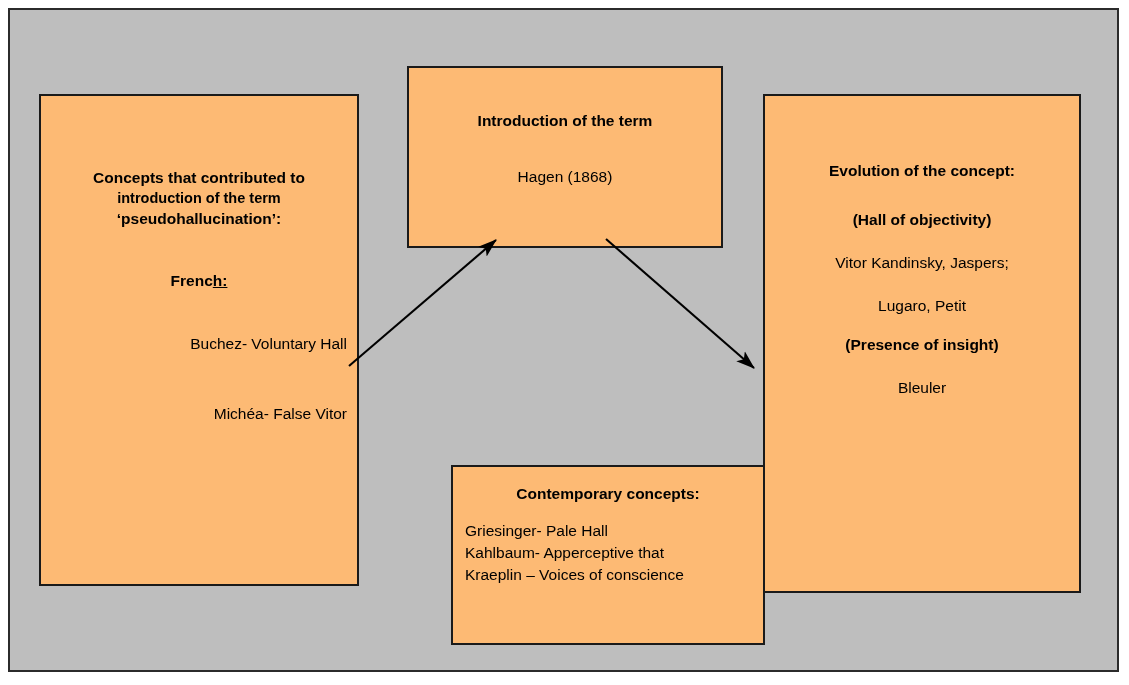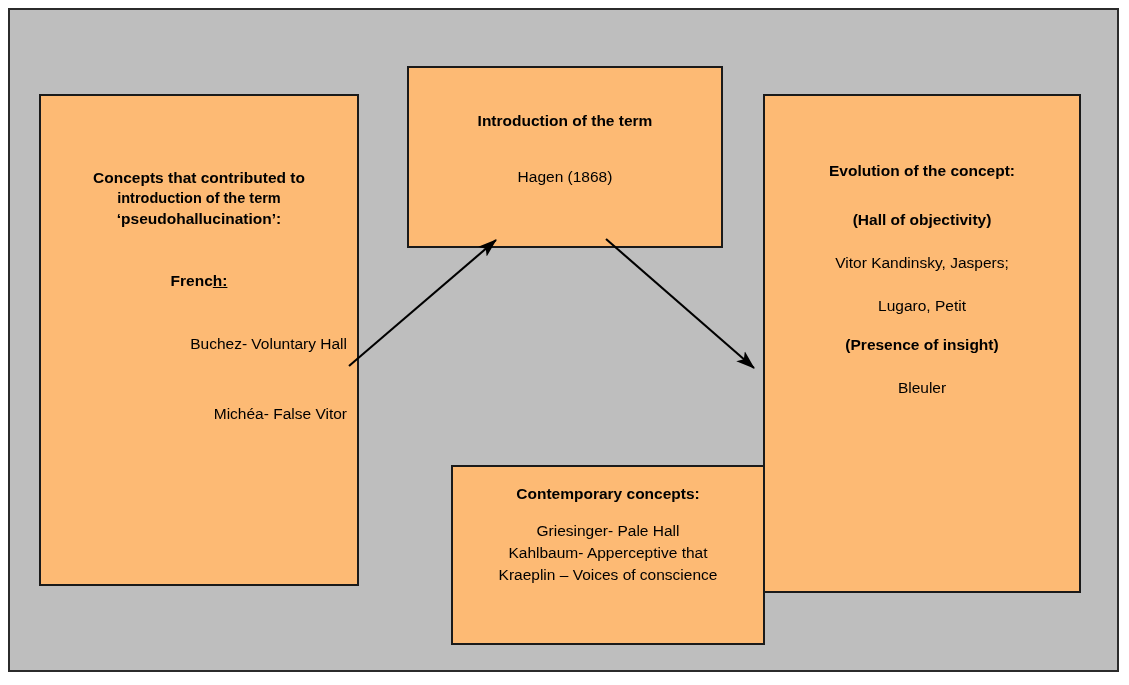--- a/index.html
+++ b/index.html
@@ -101,21 +101,21 @@
     left: 397px;
     top: 455px;
     width: 314px;
     height: 180px;
     padding: 0 12px;
     justify-content: flex-start;
     margin-left: 44px;
   }
   #box-contemporary-concepts .title { margin-top: 16px; }
   .left-list {
-    text-align: center;
+    text-align: left;
     font-size: 15.5px;
     color: #000;
     line-height: 1.42;
     margin-top: 16px;
   }
   #arrows {
     position: absolute;
     left: 0;
     top: 0;
     width: 1129px;

